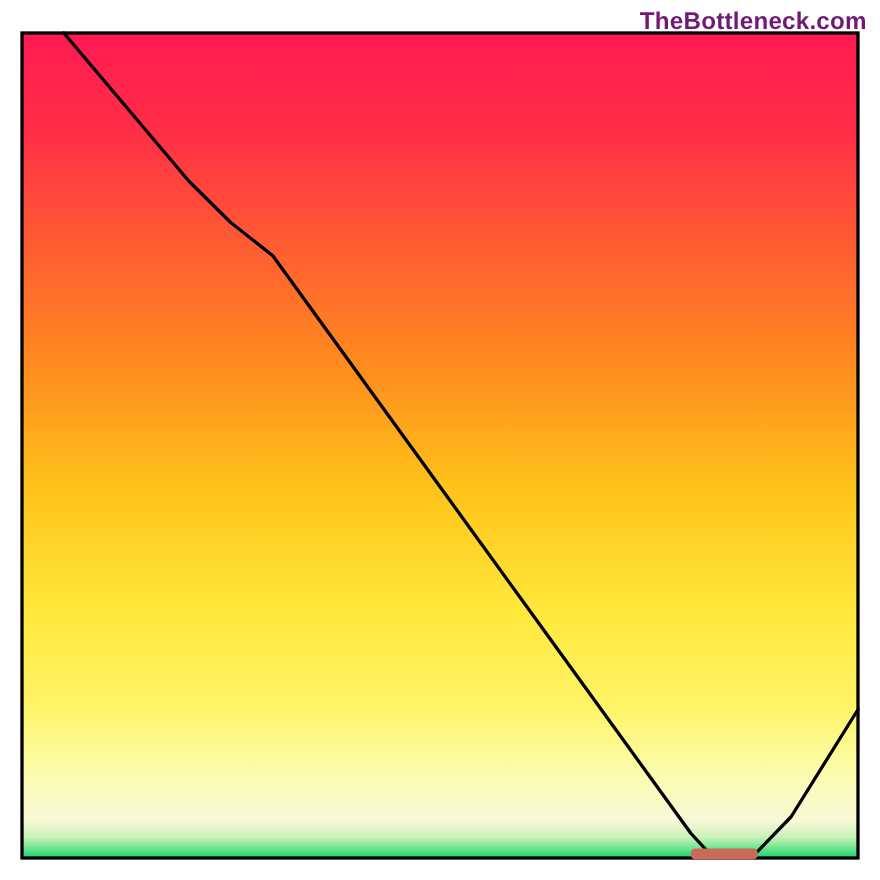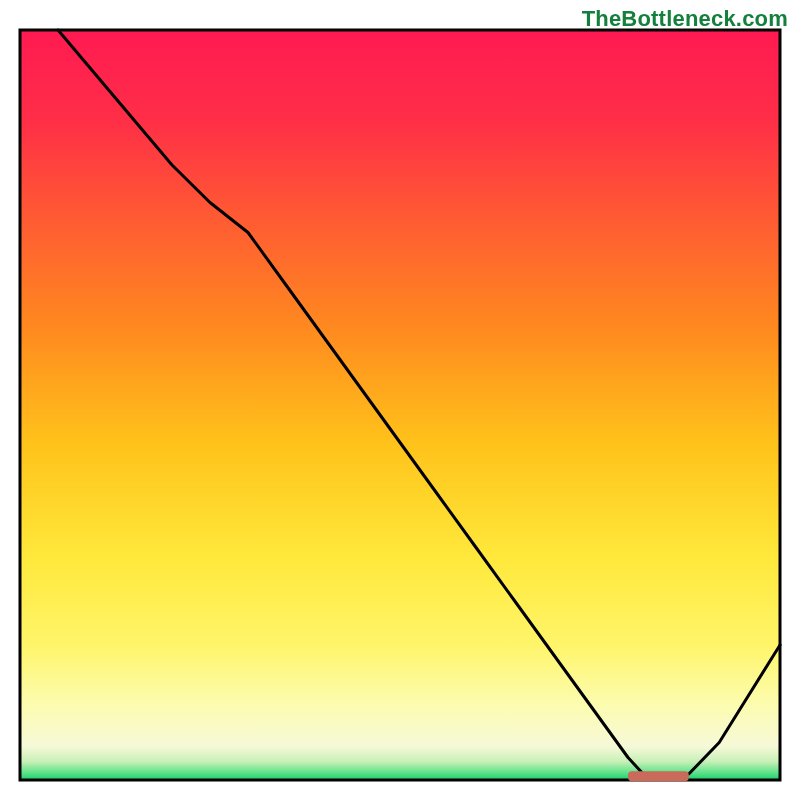--- a/index.html
+++ b/index.html
@@ -17,21 +17,21 @@
     left: 0;
     width: 800px;
     height: 800px;
   }
   .watermark {
     position: absolute;
     top: 6px;
     right: 12px;
     font-size: 22px;
     font-weight: 600;
-    color: #15803d;
+    color: #701a75;
     user-select: none;
     letter-spacing: 0.2px;
   }
   svg { display: block; }
 </style>
 </head>
 <body>
 
 <div class="chart-wrap">
   <svg id="chart-svg" width="800" height="800" viewBox="0 0 800 800">

